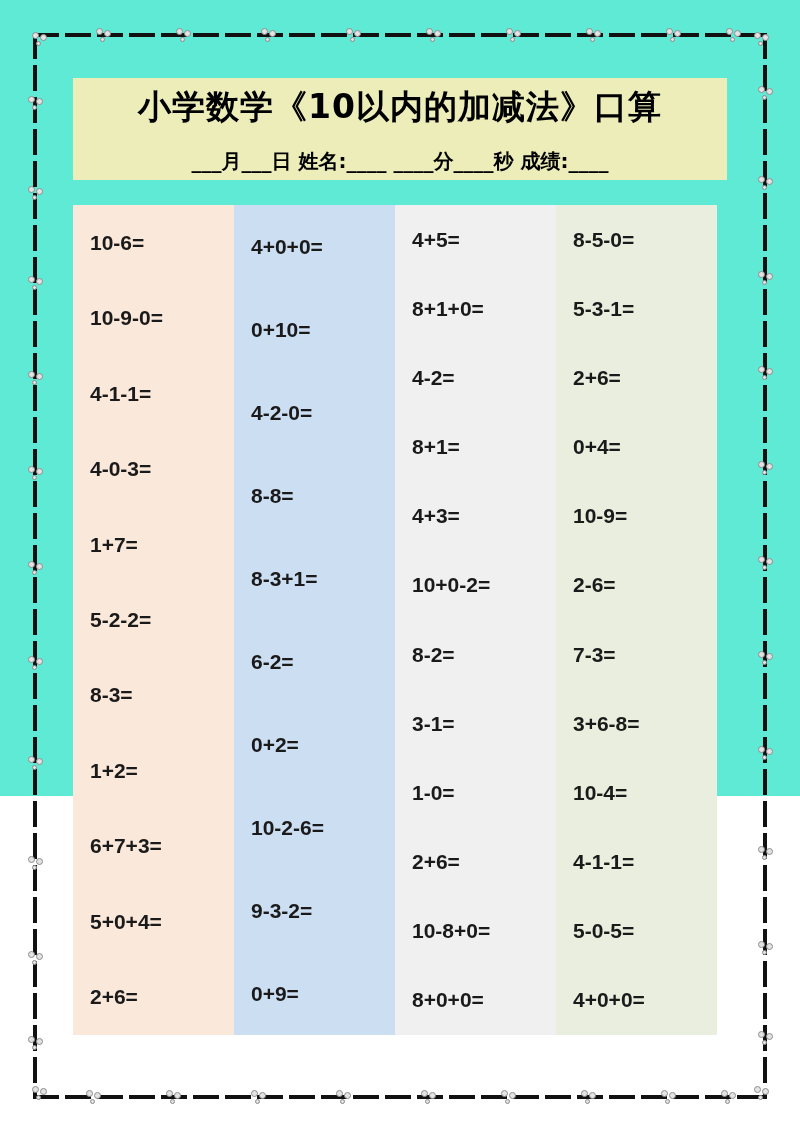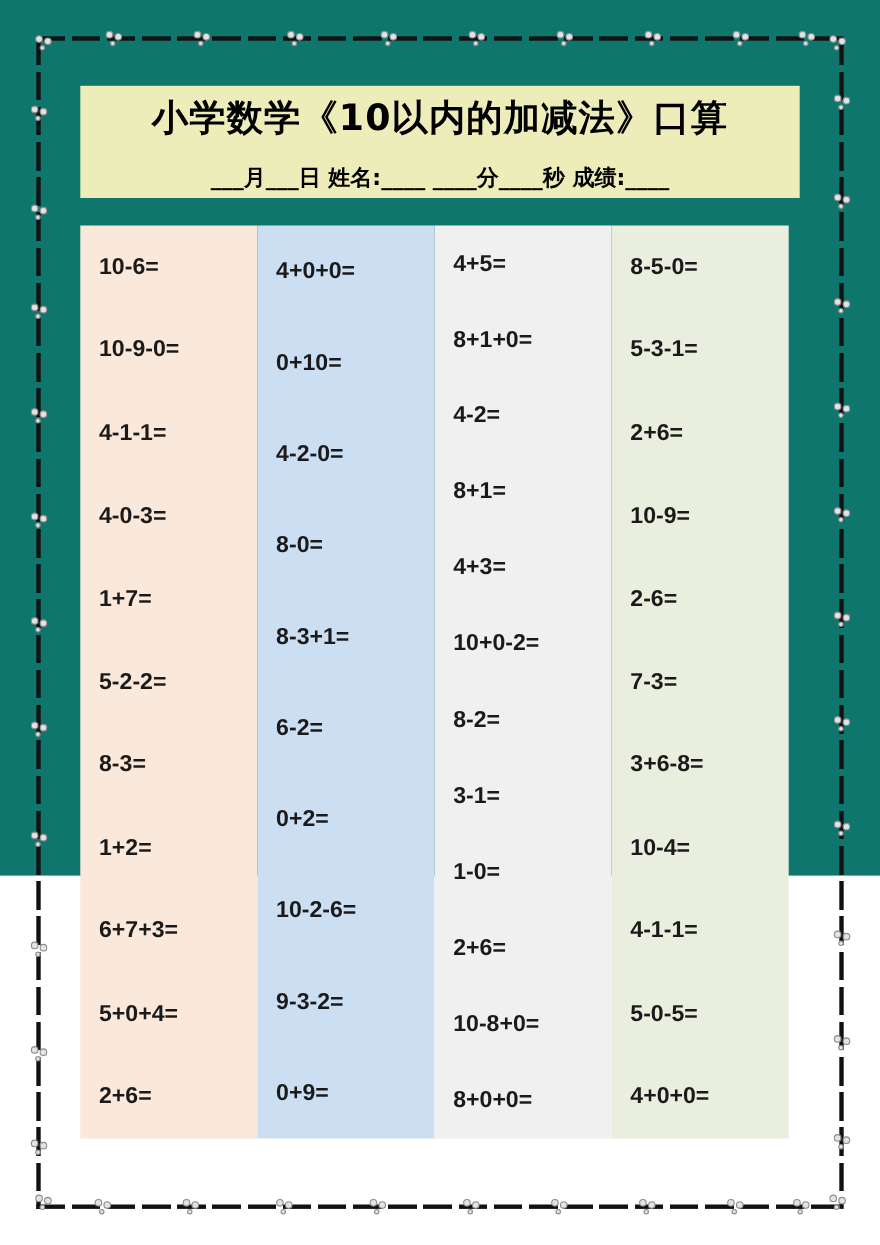--- a/index.html
+++ b/index.html
@@ -14,21 +14,21 @@
     position: relative;
     overflow: hidden;
   }
 
   
   #page {
     position: absolute;
     left: 0; top: 0;
     width: 800px;
     height: 796px;
-    background: #0f766e;
+    background: #5eead4;
   }
   .frame {
     position: absolute;
     left: 33px;
     top: 33px;
     width: 734px;
     height: 1066px;
     box-sizing: border-box;
   }
   .frame-line {
@@ -307,21 +307,21 @@
         <div class="cell">8-3=</div>
         <div class="cell">1+2=</div>
         <div class="cell">6+7+3=</div>
         <div class="cell">5+0+4=</div>
         <div class="cell">2+6=</div>
       </div>
       <div class="col" style="background: rgb(204, 222, 242);">
         <div class="cell">4+0+0=</div>
         <div class="cell">0+10=</div>
         <div class="cell">4-2-0=</div>
-        <div class="cell">8-0=</div>
+        <div class="cell">8-8=</div>
         <div class="cell">8-3+1=</div>
         <div class="cell">6-2=</div>
         <div class="cell">0+2=</div>
         <div class="cell">10-2-6=</div>
         <div class="cell">9-3-2=</div>
         <div class="cell">0+9=</div>
       </div>
       <div class="col" style="background: rgb(240, 240, 240);">
         <div class="cell">4+5=</div>
         <div class="cell">8+1+0=</div>
@@ -333,20 +333,21 @@
         <div class="cell">3-1=</div>
         <div class="cell">1-0=</div>
         <div class="cell">2+6=</div>
         <div class="cell">10-8+0=</div>
         <div class="cell">8+0+0=</div>
       </div>
       <div class="col" style="background: rgb(233, 238, 222);">
         <div class="cell">8-5-0=</div>
         <div class="cell">5-3-1=</div>
         <div class="cell">2+6=</div>
+        <div class="cell">0+4=</div>
         <div class="cell">10-9=</div>
         <div class="cell">2-6=</div>
         <div class="cell">7-3=</div>
         <div class="cell">3+6-8=</div>
         <div class="cell">10-4=</div>
         <div class="cell">4-1-1=</div>
         <div class="cell">5-0-5=</div>
         <div class="cell">4+0+0=</div>
       </div>
     </div>

